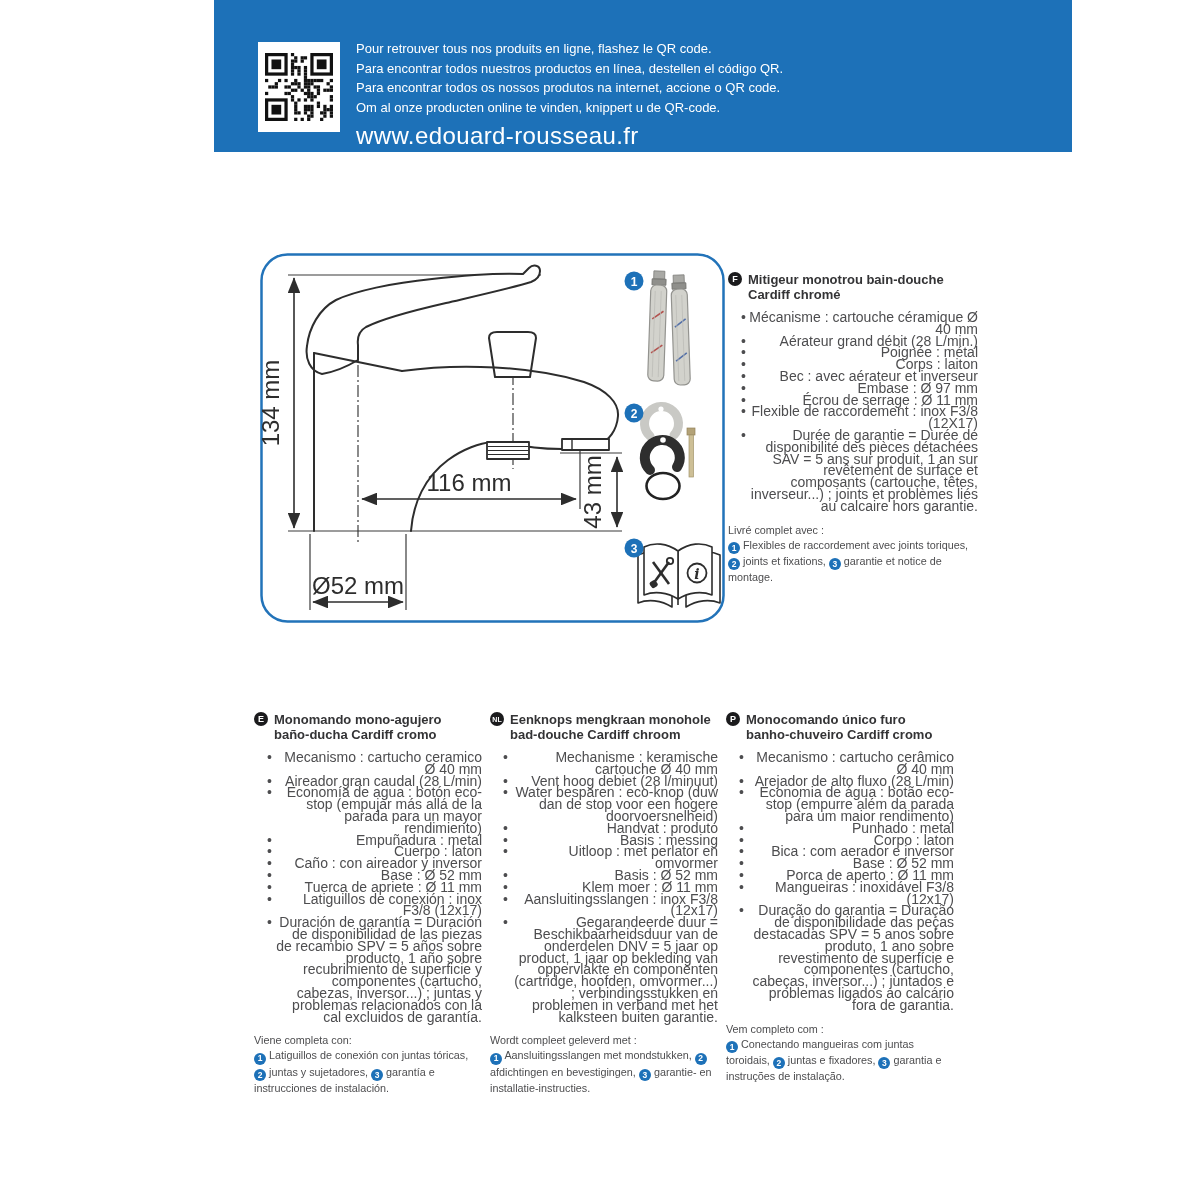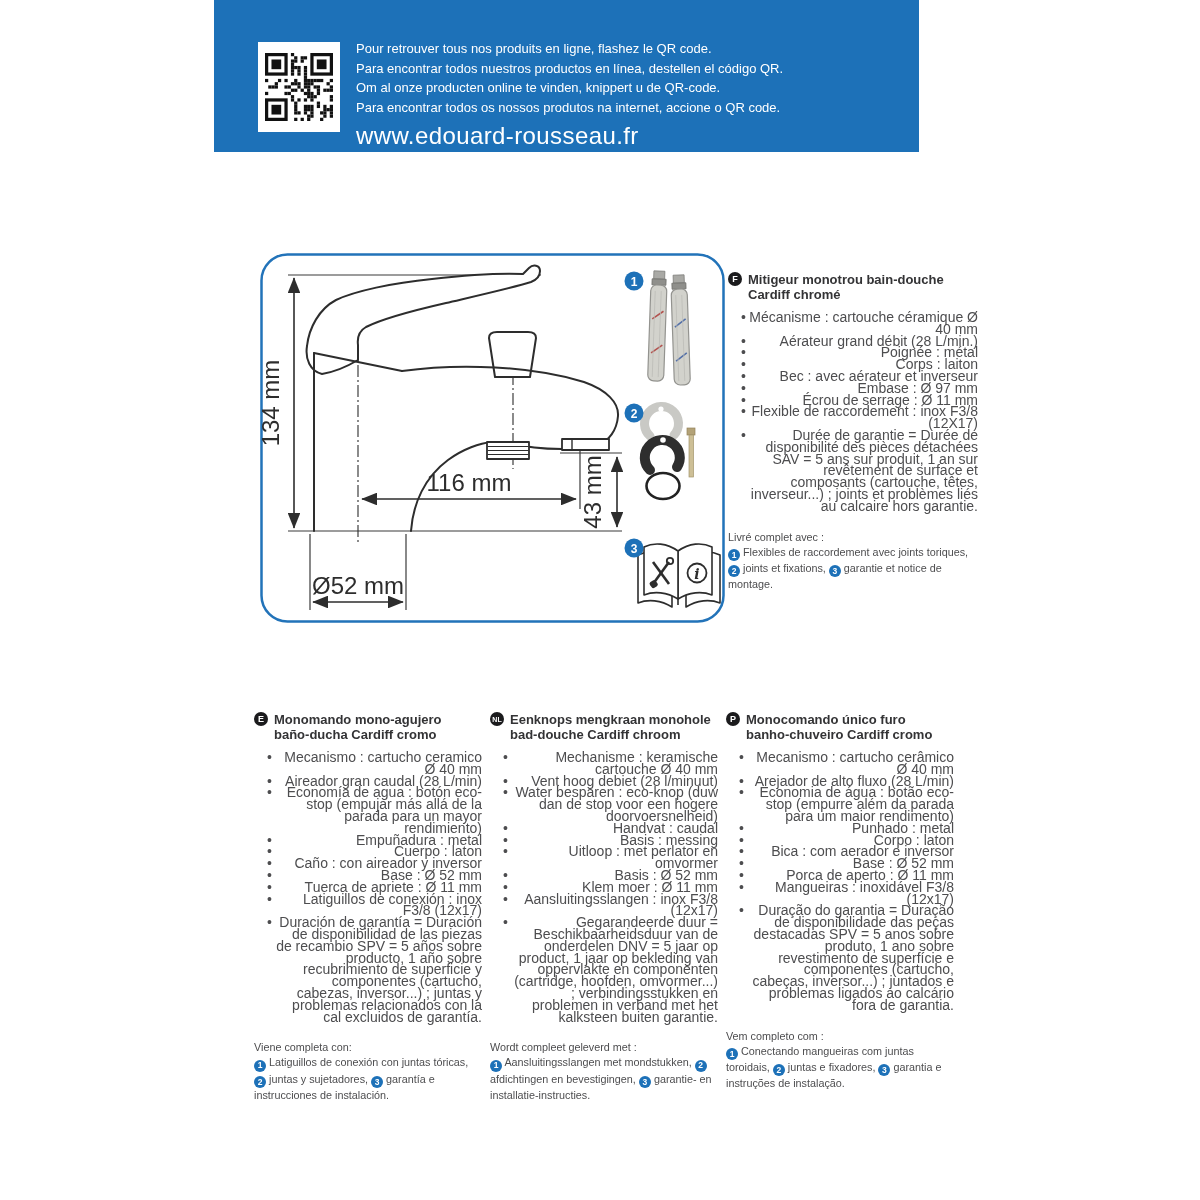--- a/index.html
+++ b/index.html
@@ -1,20 +1,20 @@
 <!DOCTYPE html>
 <html><head>
 <meta charset="utf-8">
 <style>
   html,body{margin:0;padding:0;}
   body{width:1200px;height:1200px;background:#ffffff;font-family:"Liberation Sans",sans-serif;position:relative;overflow:hidden;}
   .page{position:absolute;inset:0;}
 
   
-  .header{position:absolute;left:214px;top:0;width:705px;height:152px;background:#1d71b8;}
+  .header{position:absolute;left:214px;top:0;width:858px;height:152px;background:#1d71b8;}
   .qr-box{position:absolute;left:44px;top:42px;width:82px;height:90px;background:#ffffff;}
   .qr-box svg{position:absolute;left:7px;top:11px;}
   .header-text{position:absolute;left:142px;top:39px;color:#ffffff;}
   .header-line{font-size:13px;line-height:19.6px;white-space:nowrap;}
   .header-url{font-size:24px;margin-top:5px;letter-spacing:.4px;}
 
   
   .diagram-svg{position:absolute;left:260px;top:253px;}
   .dimtext{fill:#2d2d2d;font-size:24px;font-family:"Liberation Sans",sans-serif;}
   .badge-num{fill:#ffffff;font-size:12px;font-weight:bold;text-anchor:middle;font-family:"Liberation Sans",sans-serif;}
@@ -23,21 +23,21 @@
   .prod{color:#4d4d4f;}
   .fr-block{position:absolute;left:728px;top:272px;width:250px;}
   .prod-title{display:flex;gap:6px;font-weight:bold;color:#333335;font-size:13px;line-height:15px;}
   .lang-circle{width:14px;height:14px;border-radius:50%;background:#1b1b1d;color:#fff;
     font-size:9px;font-weight:bold;display:flex;align-items:center;justify-content:center;
     flex:0 0 14px;margin-top:0;}
   .lang-circle.small{font-size:7px;}
   ul.bullets{list-style:none;margin:10px 0 0 0;padding:0 0 0 13px;font-size:14px;line-height:11.8px;text-align:right;}
   ul.bullets li{position:relative;padding-left:8px;}
   ul.bullets li::before{content:"\2022";position:absolute;left:0;top:0;}
-  .included-label{margin-top:18px;font-size:10.8px;line-height:13px;}
+  .included-label{margin-top:11px;font-size:10.8px;line-height:13px;}
   p.included{margin:1px 0 0 0;font-size:10.8px;line-height:14.5px;}
   .num-badge{display:inline-flex;width:12px;height:12px;border-radius:50%;background:#1d71b8;color:#fff;
     font-size:8.5px;font-weight:bold;align-items:center;justify-content:center;vertical-align:-2px;}
 
   .columns{position:absolute;left:254px;top:712px;width:700px;display:flex;gap:8px;}
   .col{width:228px;}
 </style>
 </head>
 <body>
 
@@ -158,22 +158,22 @@
           <rect x="48.57142857142857" y="3.238095238095238" width="16.19047619047619" height="16.19047619047619" fill="#fff"></rect>
           <rect x="51.80952380952381" y="6.476190476190476" width="9.714285714285715" height="9.714285714285715" fill="#111"></rect>
           <rect x="0" y="45.333333333333336" width="22.666666666666668" height="22.666666666666668" fill="#111"></rect>
           <rect x="3.238095238095238" y="48.57142857142857" width="16.19047619047619" height="16.19047619047619" fill="#fff"></rect>
           <rect x="6.476190476190476" y="51.80952380952381" width="9.714285714285715" height="9.714285714285715" fill="#111"></rect>
         </svg>
     </div>
     <div class="header-text">
       <div class="header-line">Pour retrouver tous nos produits en ligne, flashez le QR code.</div>
       <div class="header-line">Para encontrar todos nuestros productos en línea, destellen el código QR.</div>
+      <div class="header-line">Para encontrar todos os nossos produtos na internet, accione o QR code.</div>
       <div class="header-line">Om al onze producten online te vinden, knippert u de QR-code.</div>
-      <div class="header-line">Para encontrar todos os nossos produtos na internet, accione o QR code.</div>
       <div class="header-url">www.edouard-rousseau.fr</div>
     </div>
   </div>
 
   <svg class="diagram-svg" width="465" height="370" viewBox="0 0 465 370">
     <defs>
       <marker id="arr" viewBox="0 0 10 8" refX="9.5" refY="4" markerWidth="10" markerHeight="8" orient="auto-start-reverse">
         <path d="M0,0 L10,4 L0,8 Z" fill="#2d2d2d"></path>
       </marker>
     </defs>
@@ -354,21 +354,21 @@
         <div>
           <div>Eenknops mengkraan monohole</div>
           <div>bad-douche Cardiff chroom</div>
         </div>
       </div>
       <ul class="bullets">
 
       <li>Mechanisme : keramische cartouche Ø 40 mm</li>
           <li>Vent hoog debiet (28 l/minuut)</li>
           <li>Water besparen : eco-knop (duw dan de stop voor een hogere doorvoersnelheid)</li>
-          <li>Handvat : caudal</li>
+          <li>Handvat : produto</li>
           <li>Basis : messing</li>
           <li>Uitloop : met perlator en omvormer</li>
           <li>Basis : Ø 52 mm</li>
           <li>Klem moer : Ø 11 mm</li>
           <li>Aansluitingsslangen : inox F3/8 (12x17)</li>
           <li>Gegarandeerde duur = Beschikbaarheidsduur van de onderdelen DNV = 5 jaar op product, 1 jaar op bekleding van oppervlakte en componenten (cartridge, hoofden, omvormer...) ; verbindingsstukken en problemen in verband met het kalksteen buiten garantie.</li>
         </ul>
       <div class="included-label">Wordt compleet geleverd met :</div>
       <p class="included">
         

